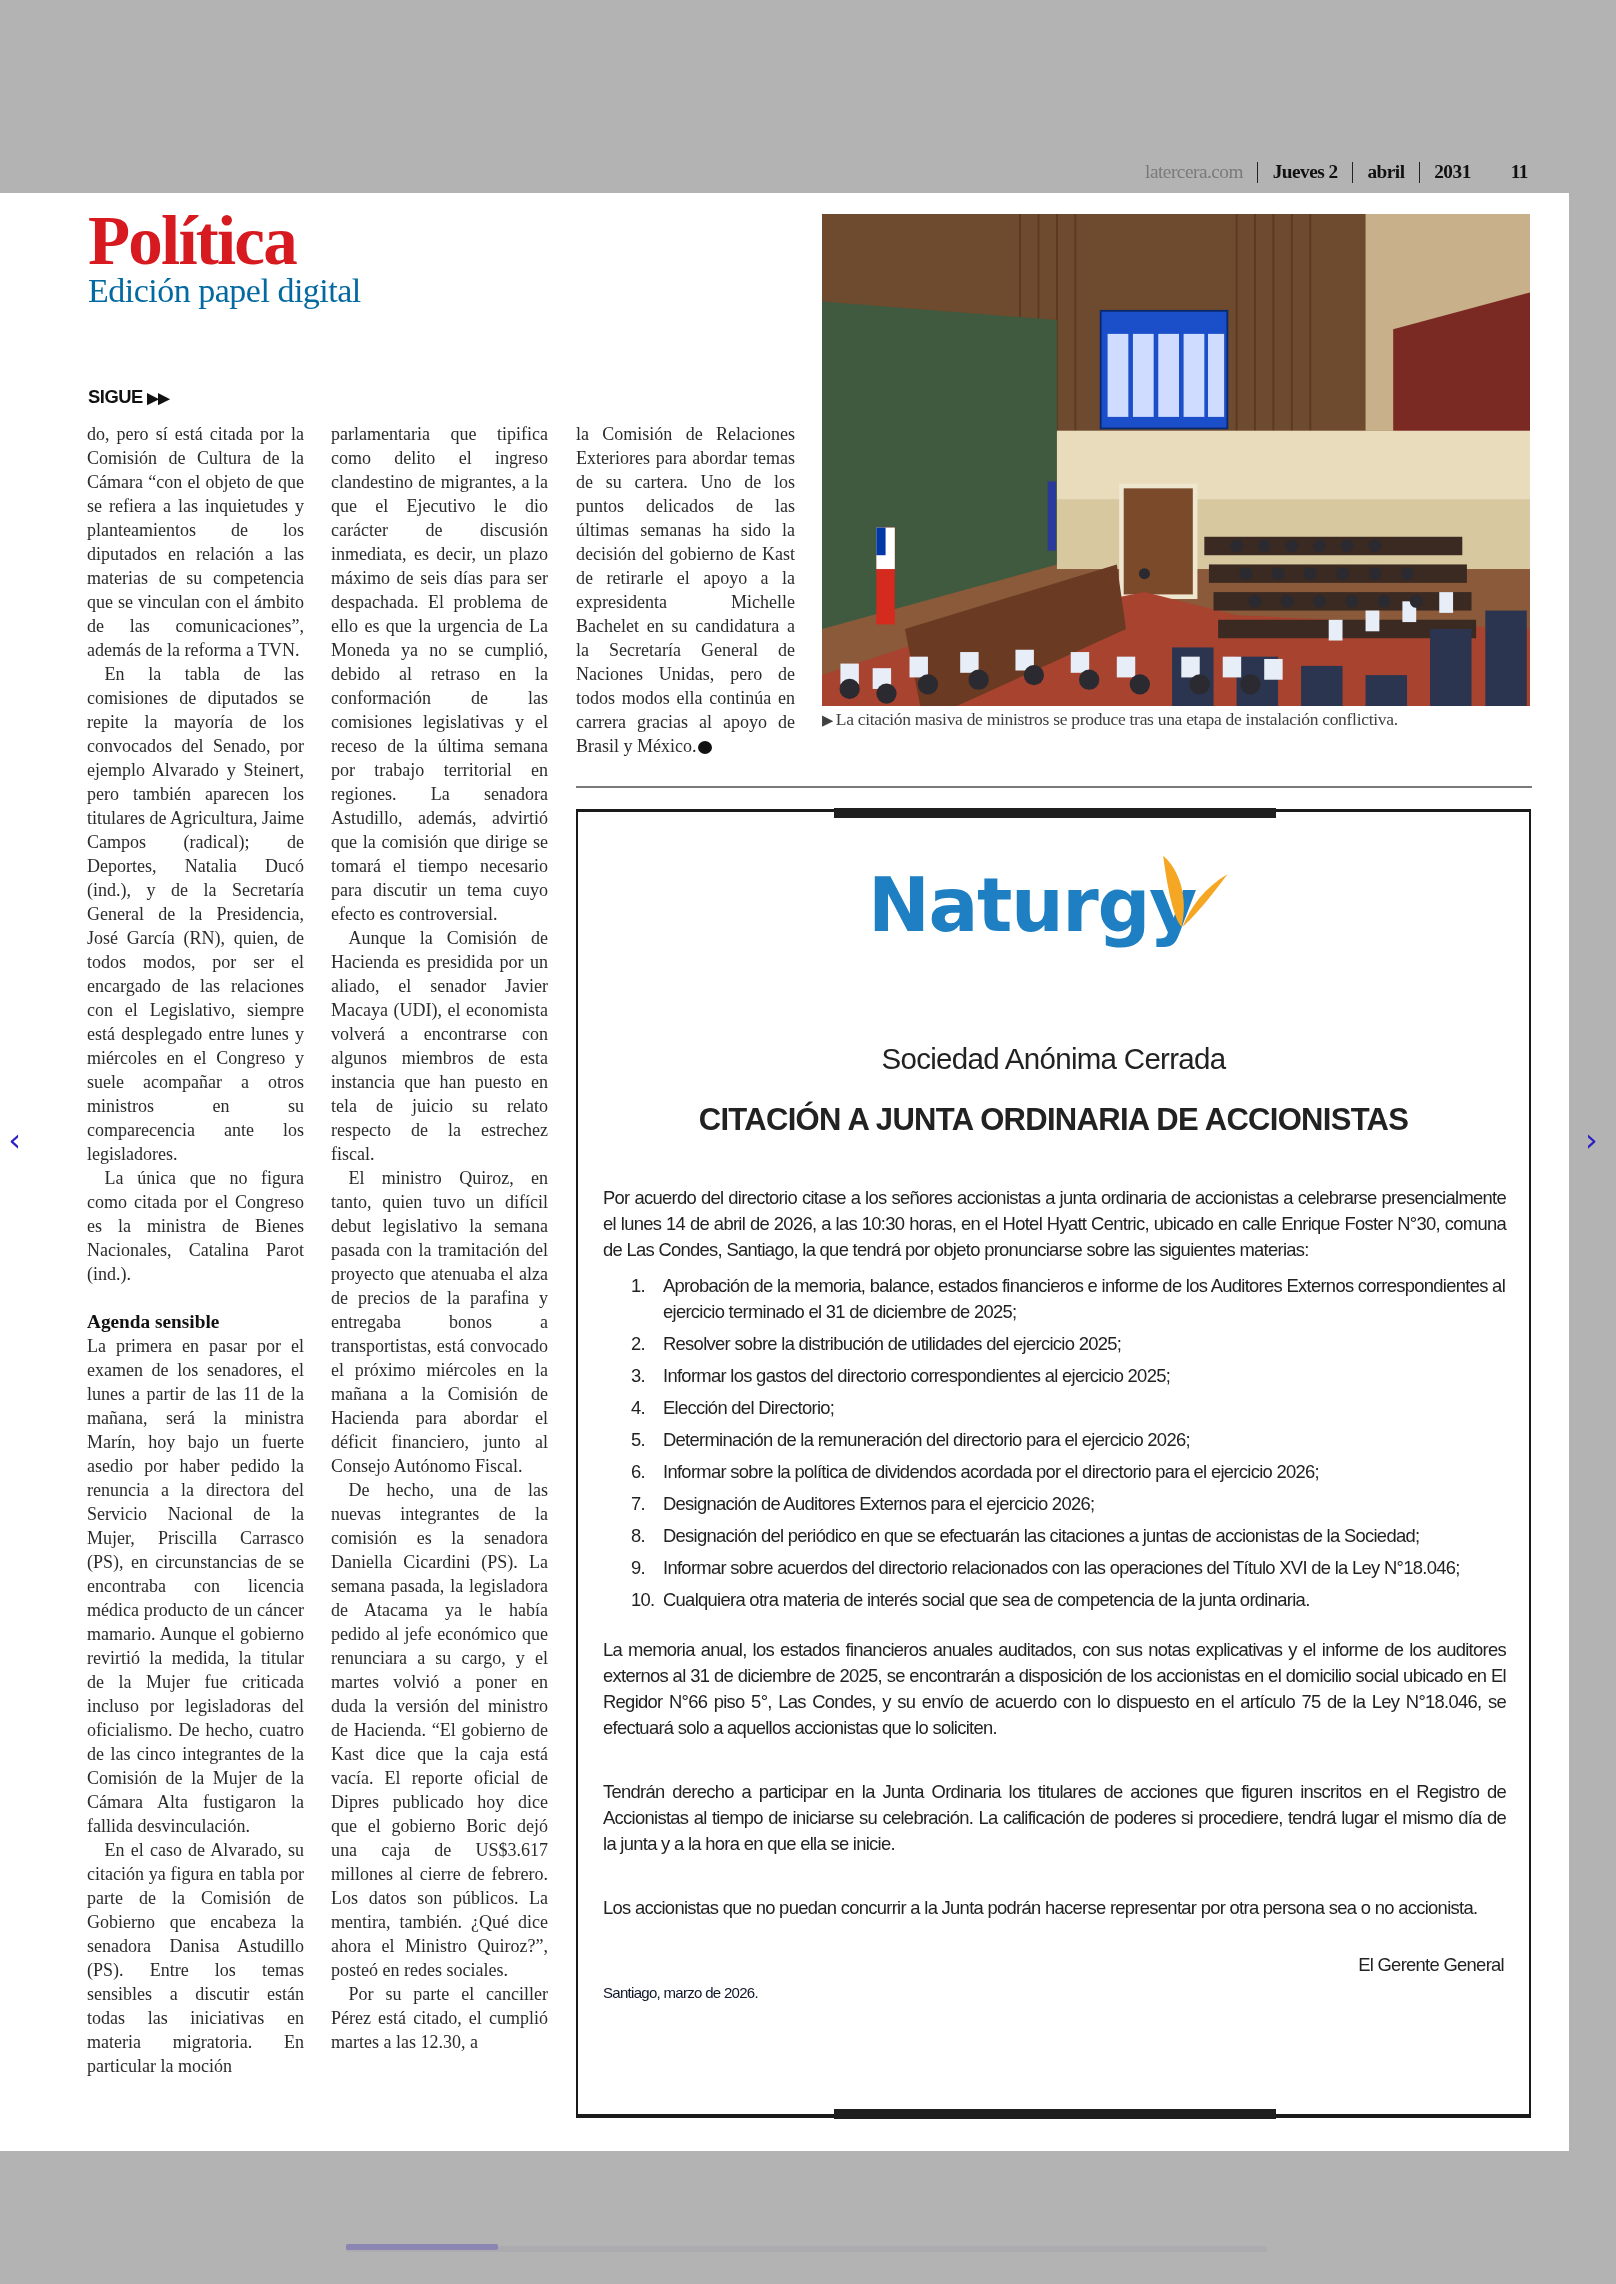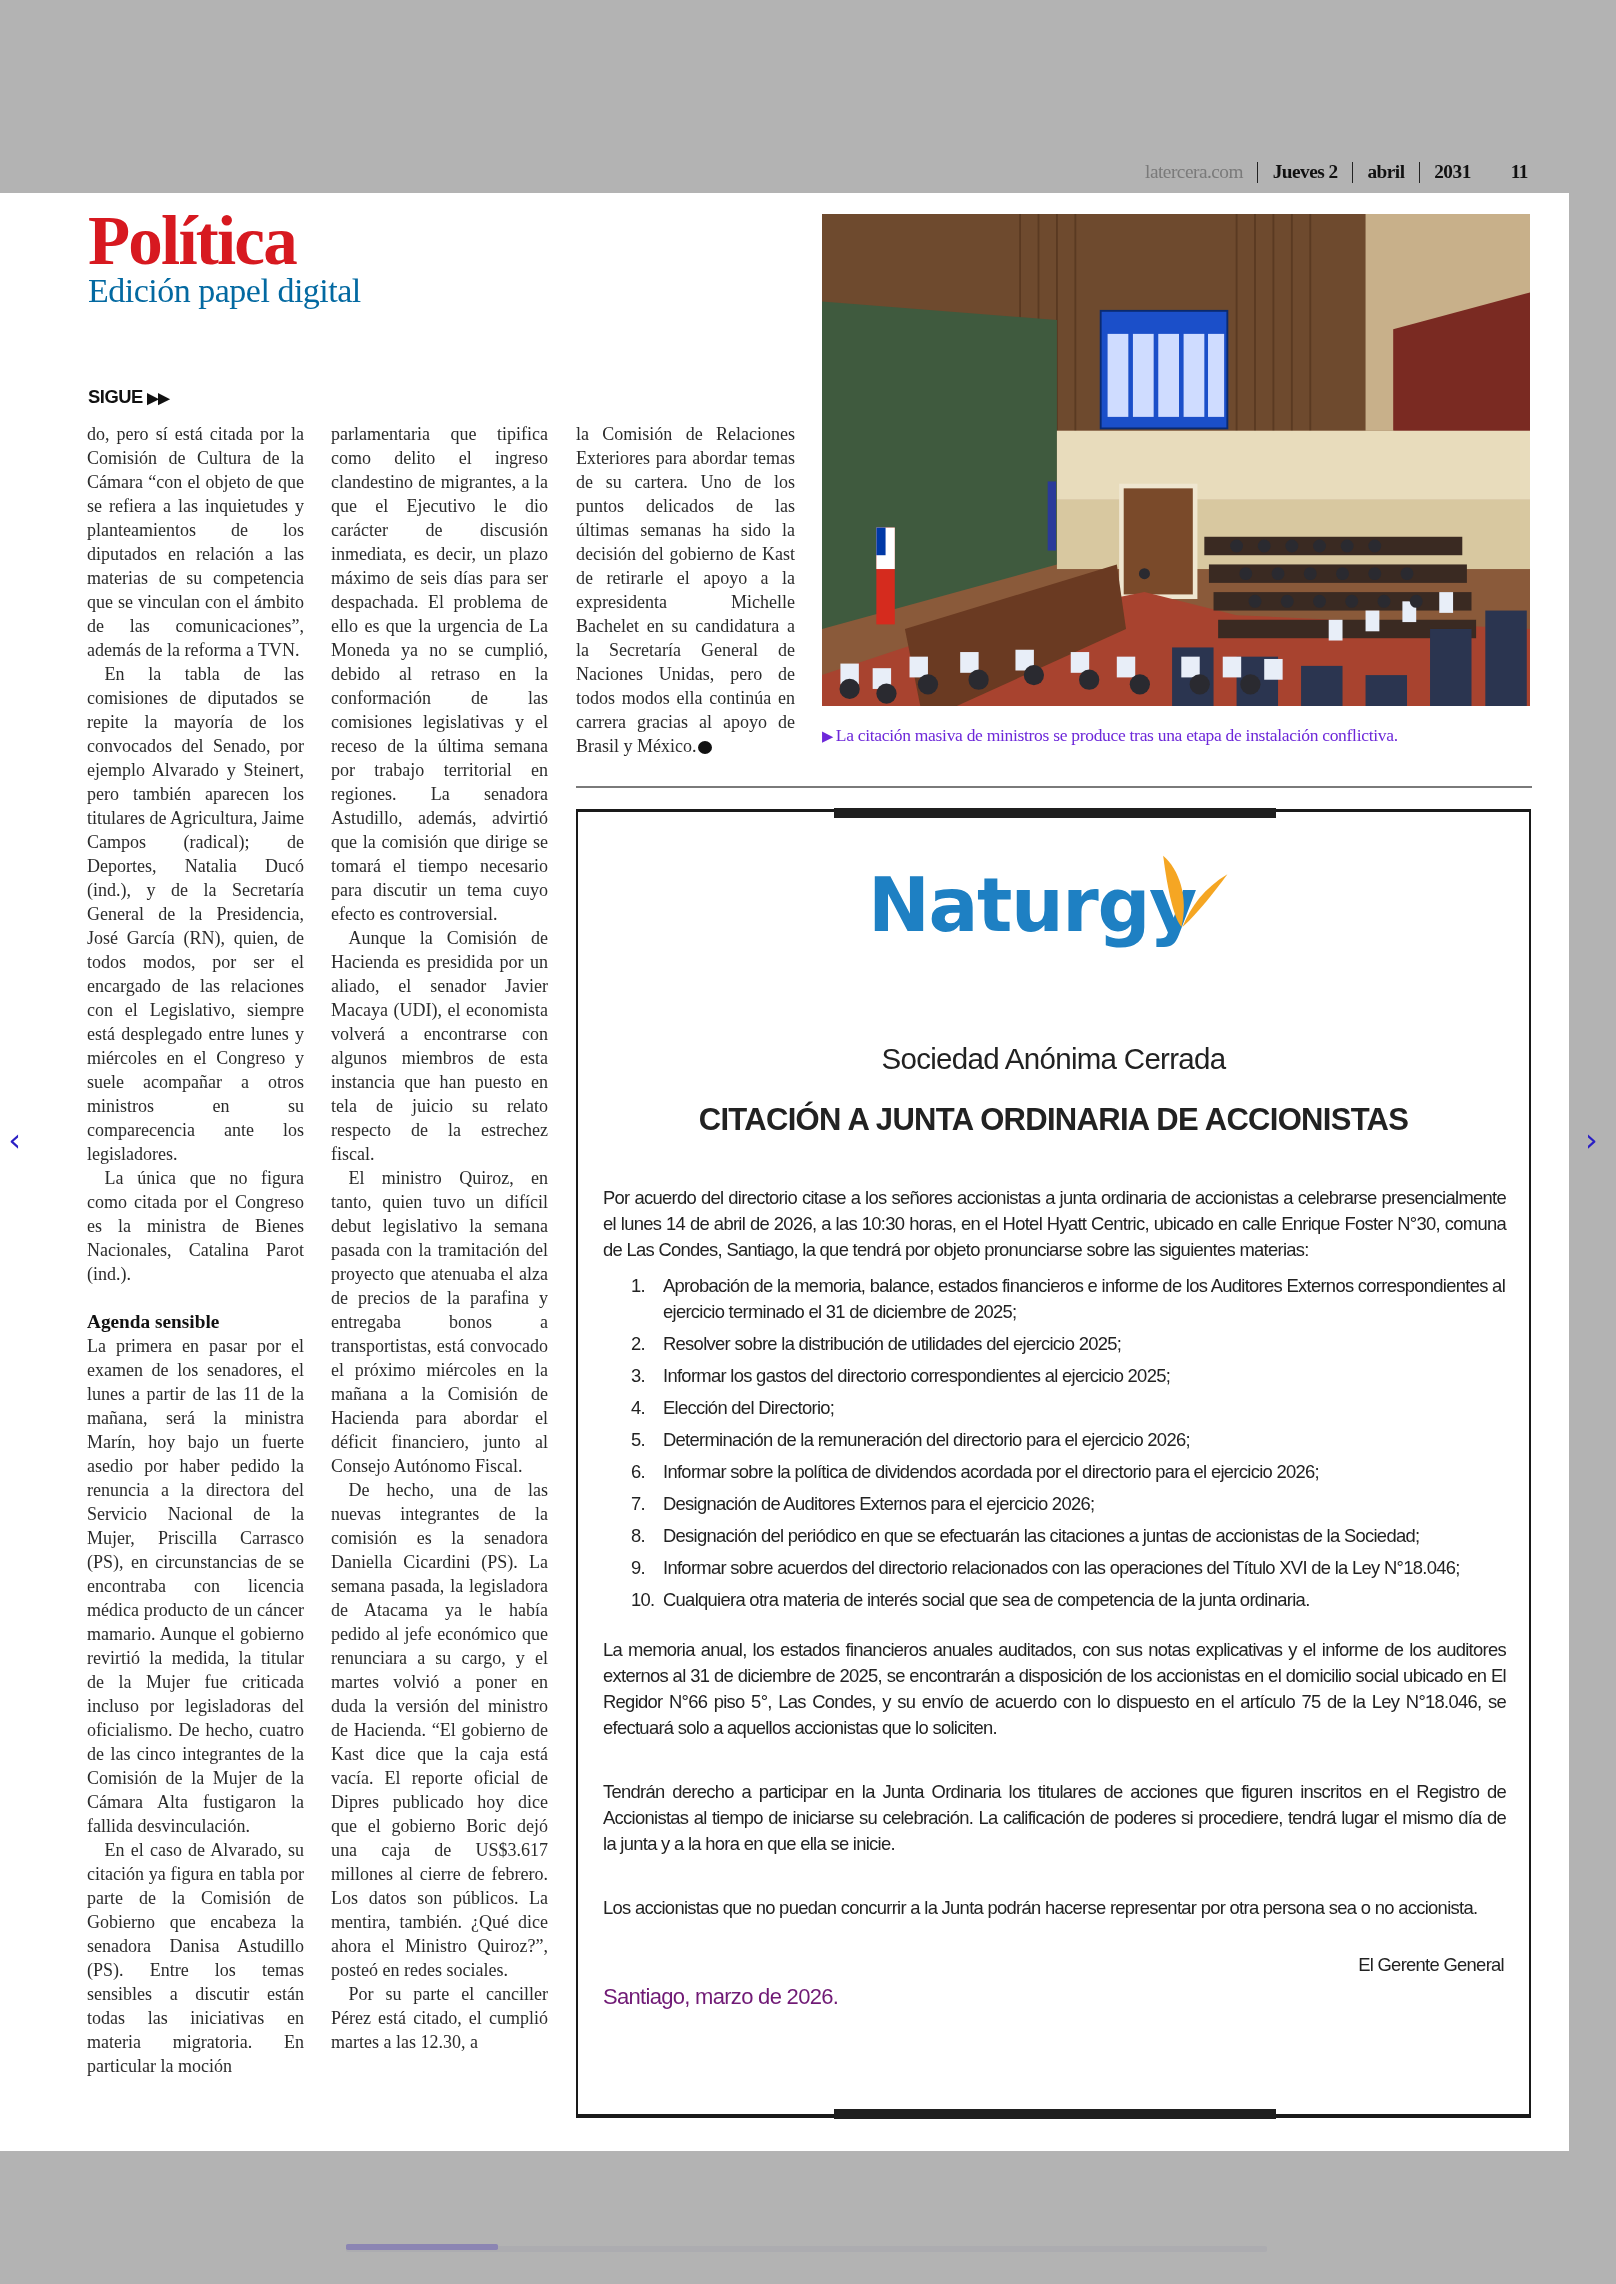--- a/index.html
+++ b/index.html
@@ -27,21 +27,21 @@
   .col1 { left: 87px; top: 229px; width: 217px; }
   .col2 { left: 331px; top: 229px; width: 217px; }
   .col3 { left: 576px; top: 229px; width: 219px; }
   .col h3 { font-family: Liberation Serif, serif; font-weight: bold; font-size: 19.3px; line-height: 24px; color: #111; margin-top: 24px; }
   .col h3 + p { text-indent: 0; }
   .endmark { display: inline-block; width: 14px; height: 13px; border-radius: 50%; background: #111; vertical-align: middle; margin-left: 1.8px; }
 
   
   .photo { position: absolute; left: 822px; top: 21px; width: 708px; height: 492px; overflow: hidden; background: #6a3b28; }
   .photo svg { width: 100%; height: 100%; display: block; }
-  .caption { position: absolute; left: 822px; top: 532px; width: 709px; font-family: "Liberation Serif", serif; font-size: 17.5px; color: #6d28d9; white-space: nowrap; letter-spacing: -0.3px; }
+  .caption { position: absolute; left: 822px; top: 516px; width: 709px; font-family: "Liberation Serif", serif; font-size: 17.5px; color: #404040; white-space: nowrap; letter-spacing: -0.3px; }
   .caption .tri { font-size: 14.7px; margin-right: 2.8px; }
 
   .hrule { position: absolute; left: 576px; top: 593px; width: 956px; height: 1.8px; background: #7a7a7a; }
 
   
   .ad { position: absolute; left: 576px; top: 616px; width: 955px; height: 1309px; border: 2.8px solid #1a1a1a; border-top-width: 3.7px; border-bottom-width: 4.6px; background: #fff; }
   .ad .tab-top { position: absolute; left: 256px; top: -3.7px; width: 442px; height: 10px; background: #1f1f1f; }
   .ad .tab-bot { position: absolute; left: 256px; bottom: -4.6px; width: 442px; height: 10px; background: #1f1f1f; }
   .logo { position: absolute; left: 290px; top: 44px; width: 396px; height: 97px; }
   .logo .word { position: absolute; left: 0; top: 11.5px; font-family: "DejaVu Sans", sans-serif; font-weight: bold; font-size: 74px; color: #1e80c3; letter-spacing: -1.4px; line-height: 1; }
@@ -52,21 +52,21 @@
   .ad-body { position: absolute; left: 25px; width: 903px; font-family: "Liberation Sans", sans-serif; font-size: 18.4px; line-height: 26px; color: #222; letter-spacing: -0.7px; text-align: justify; }
   .ad-p1 { top: 373px; }
   .ad-list { position: absolute; left: 25px; top: 461px; width: 903px; list-style: none; font-family: "Liberation Sans", sans-serif; font-size: 18.4px; line-height: 26px; color: #222; letter-spacing: -0.7px; }
   .ad-list li { display: flex; margin-bottom: 6px; }
   .ad-list .num { width: 46px; flex: 0 0 46px; padding-left: 28px; }
   .ad-list .txt { flex: 1; padding-left: 14px; }
   .ad-p2 { top: 825px; }
   .ad-p3 { top: 967px; }
   .ad-p4 { top: 1083px; }
   .ad-sign { position: absolute; right: 25px; top: 1142px; font-family: "Liberation Sans", sans-serif; font-size: 18.4px; color: #222; letter-spacing: -0.7px; }
-  .ad-date { position: absolute; left: 25px; top: 1172px; font-family: "Liberation Sans", sans-serif; font-size: 22px; color: #701a75; letter-spacing: -0.7px; }
+  .ad-date { position: absolute; left: 25px; top: 1172px; font-family: "Liberation Sans", sans-serif; font-size: 15px; color: #0f172a; letter-spacing: -0.7px; }
 
   
   .nav-arrow { position: absolute; top: 1124px; font-family: "DejaVu Sans", sans-serif; font-size: 32px; color: #2a1fc4; line-height: 1; cursor: pointer; }
   .nav-prev { left: 8.3px; }
   .nav-next { left: 1585px; }
   .scroll-track { position: absolute; left: 346px; top: 2246px; width: 921px; height: 5.5px; background: #acacb0; border-radius: 1.8px; }
   .scroll-thumb { position: absolute; left: 346px; top: 2244px; width: 152px; height: 6.4px; background: #8b85b3; border-radius: 1.8px; }
 </style>
 </head>
 <body>

